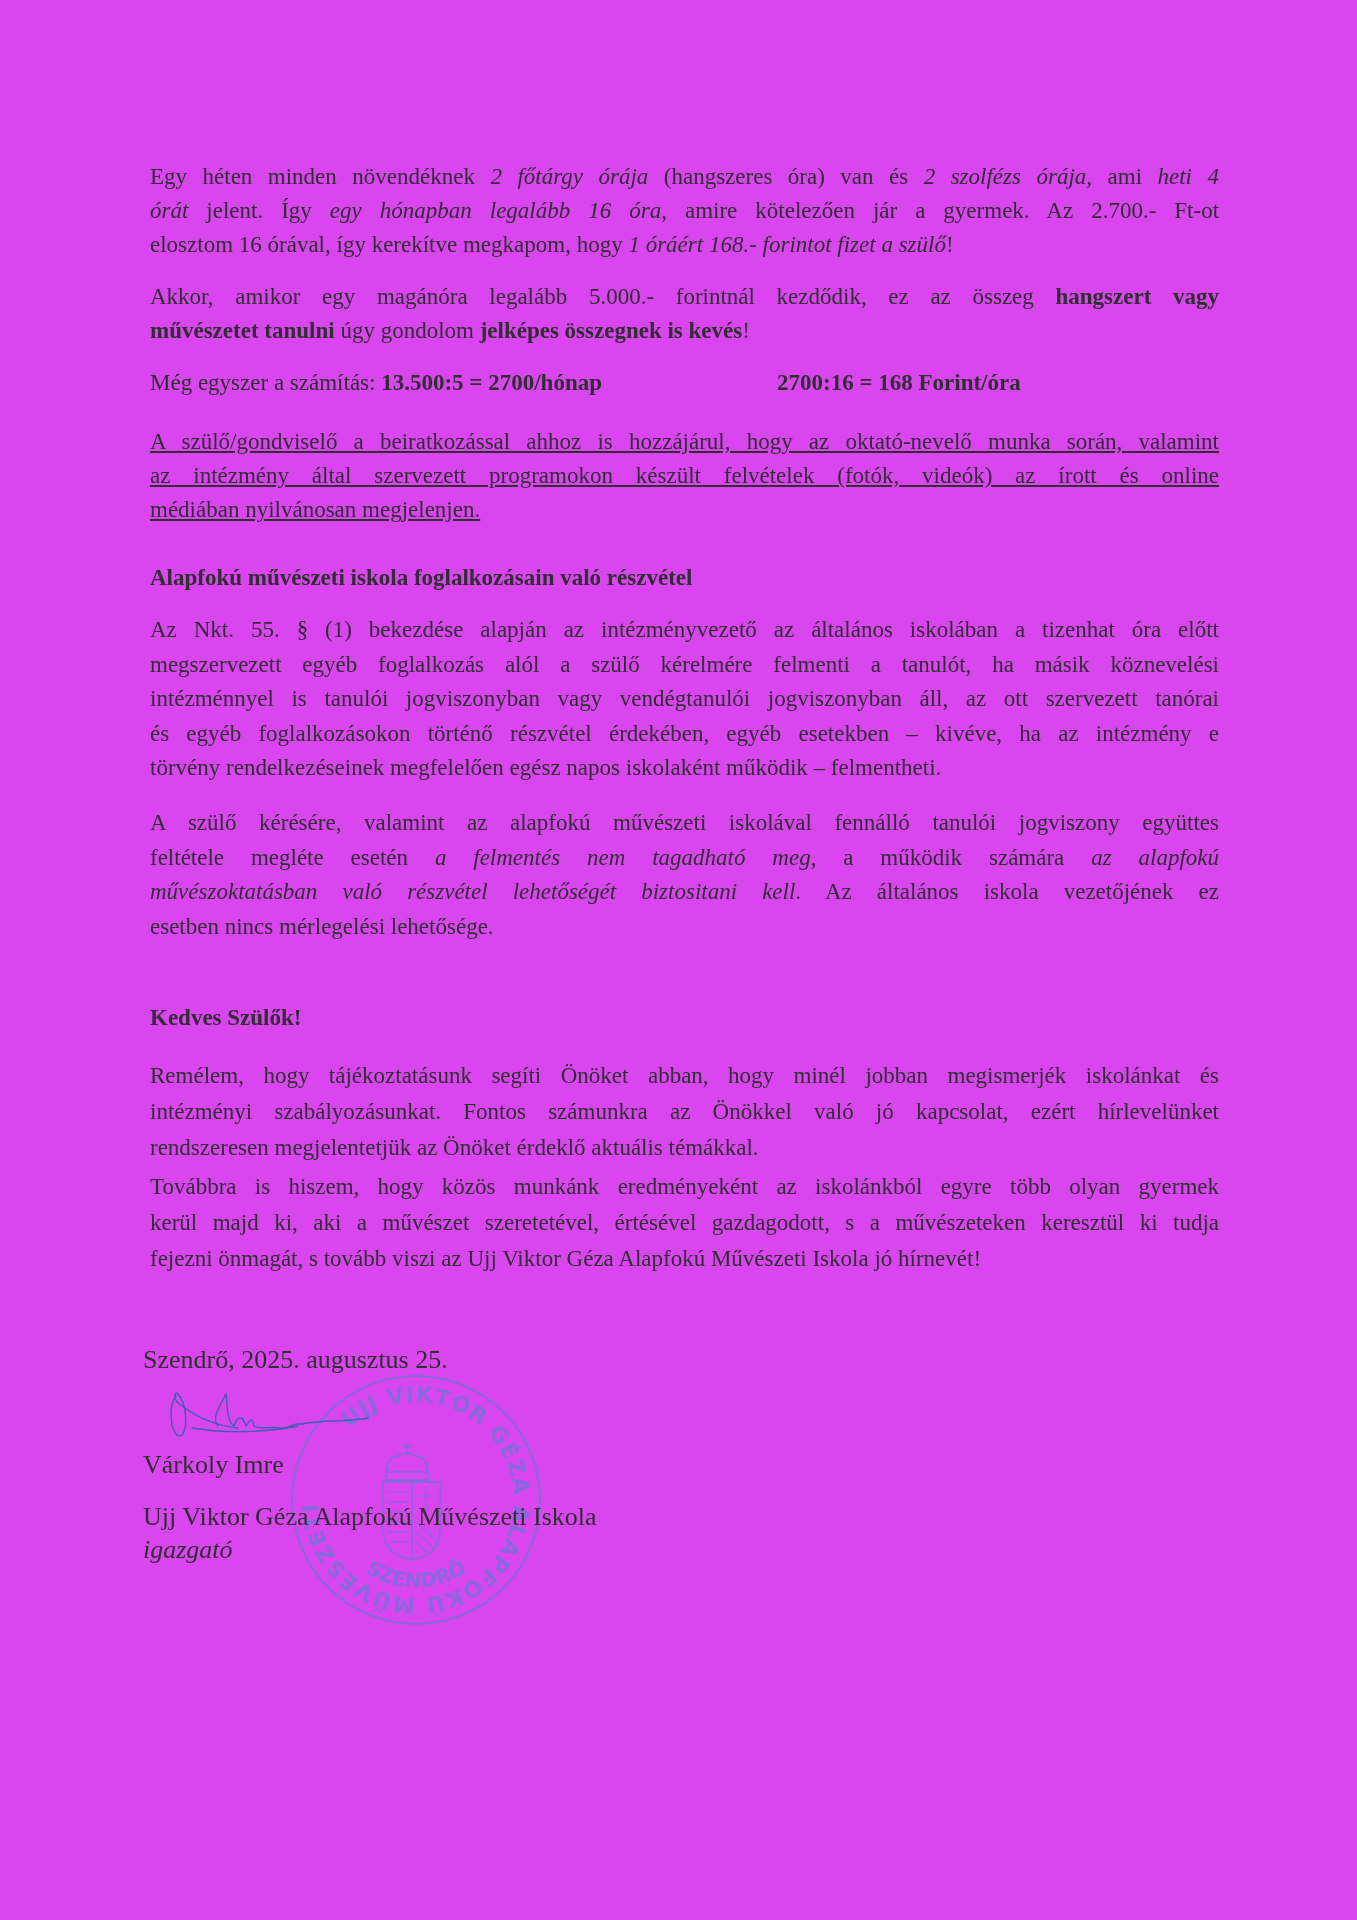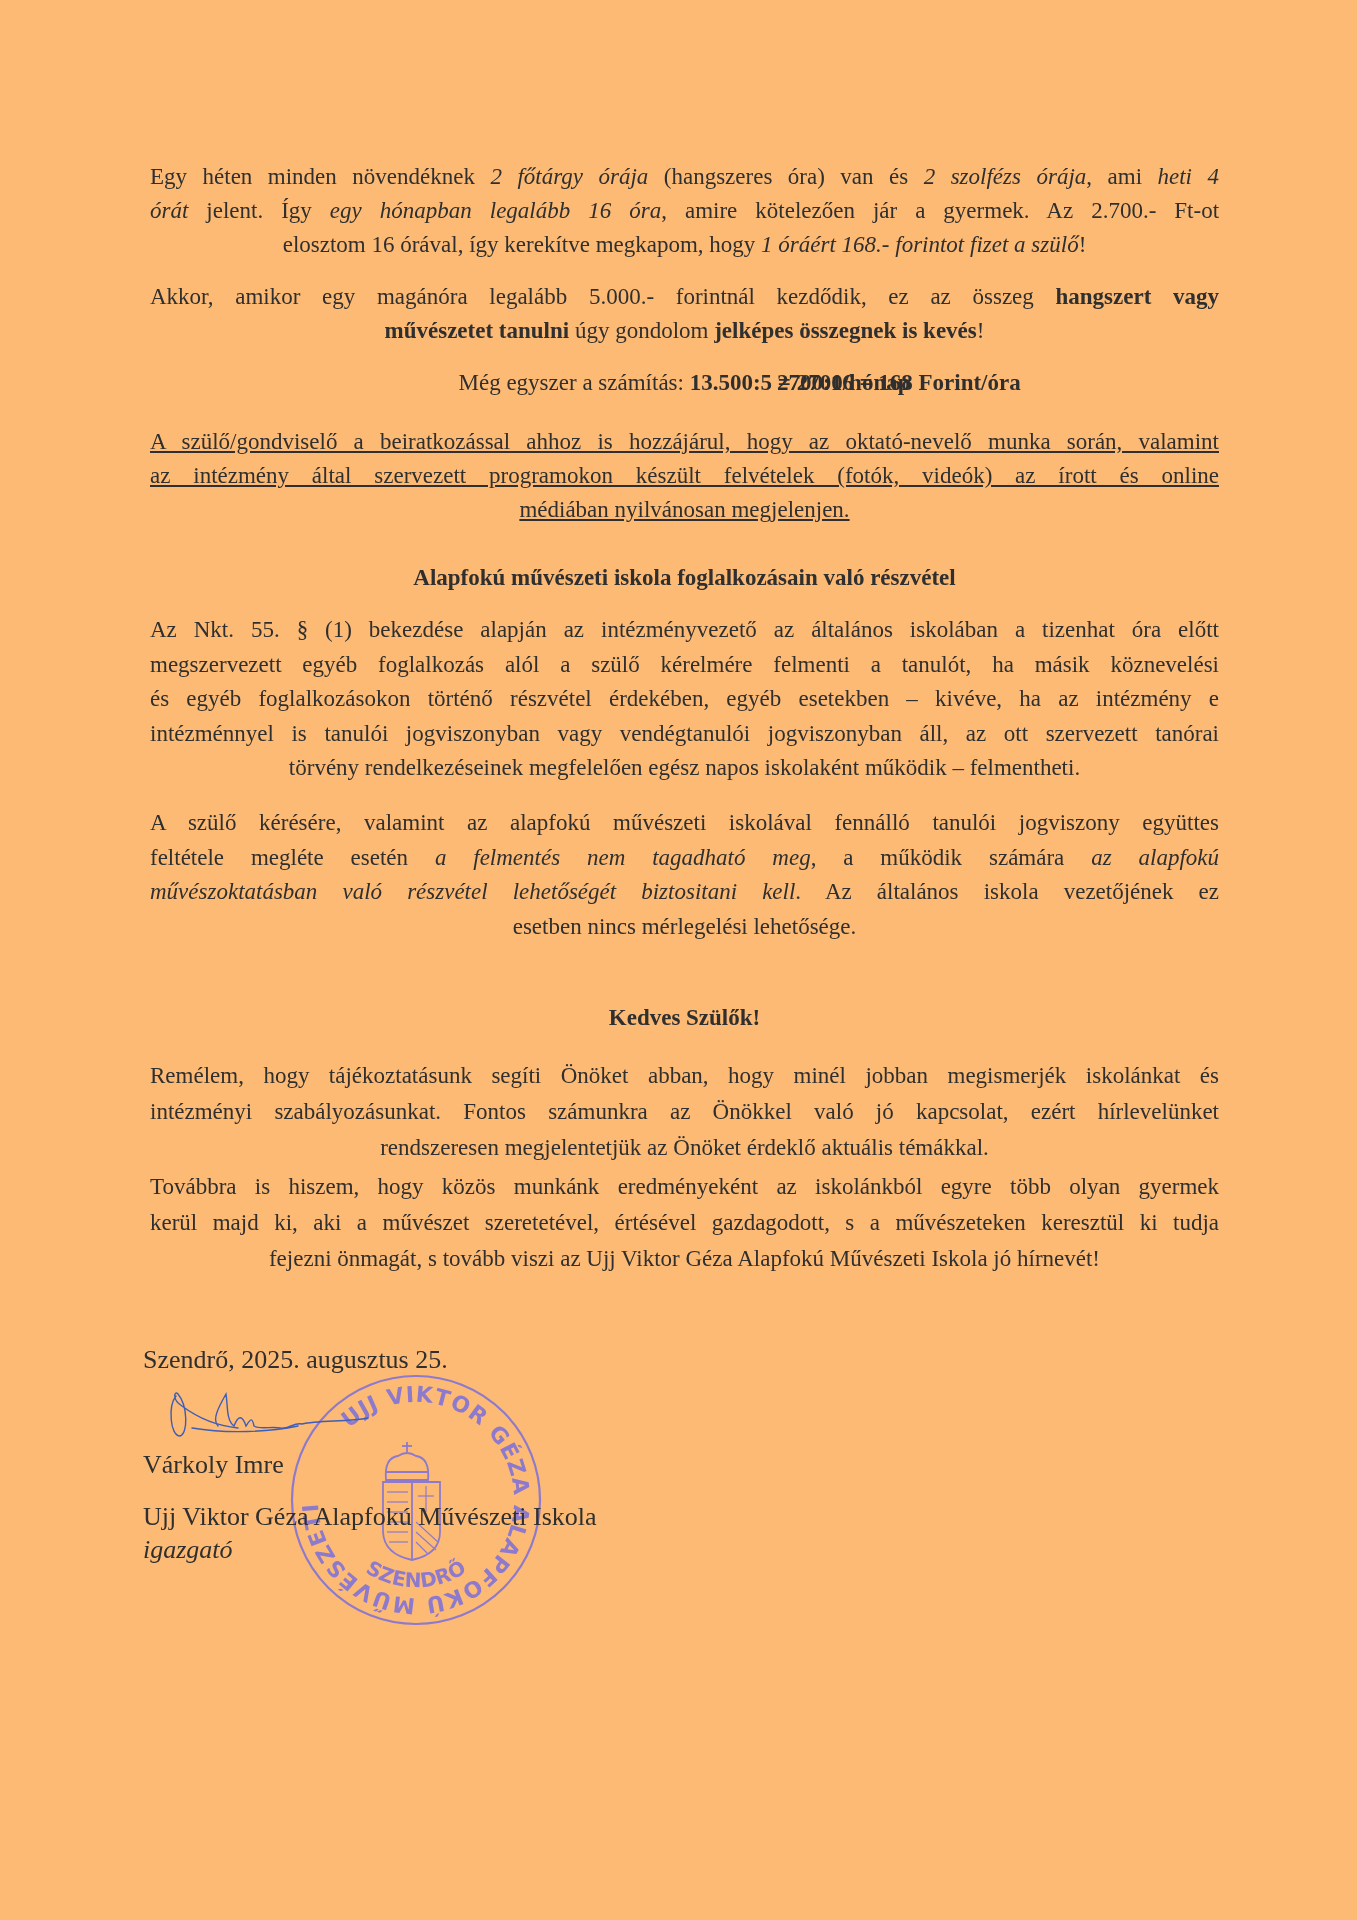--- a/index.html
+++ b/index.html
@@ -1,20 +1,20 @@
 <!DOCTYPE html>
 <html><head>
 <meta charset="utf-8">
 <style>
   html, body { margin:0; padding:0; background:#ffffff; }
   body { width:1357px; height:1920px; position:relative; overflow:hidden;
          font-family:"Liberation Serif", "DejaVu Serif", serif; color:#2f2f2f; }
-  .page { position:absolute; left:0; top:0; width:1357px; height:1920px; background:#fdba74; }
+  .page { position:absolute; left:0; top:0; width:1357px; height:1920px; background:#d946ef; }
   .block { position:absolute; left:150px; width:1069px; font-size:23px; }
-  .line { display:block; height:34px; line-height:34px; white-space:nowrap;text-align:center; }
+  .line { display:block; height:34px; line-height:34px; white-space:nowrap; }
   .j { text-align:justify; text-align-last:justify; white-space:normal; overflow:hidden; }
   .lh35 .line { height:34.5px; line-height:34.5px; }
   .lh36 .line { height:36px; line-height:36px; }
   .i { font-style:italic; }
   .b { font-weight:bold; }
   .bi { font-weight:bold; }
   .heading { font-weight:bold; }
   .calc-right { position:absolute; left:627px; top:0; }
   .sig-block { position:absolute; left:143px; font-size:26px; line-height:34px; white-space:nowrap; }
   .stamp { position:absolute; left:288px; top:1372px; width:256px; height:256px; opacity:0.85; }
@@ -49,22 +49,22 @@
     <div class="line">médiában nyilvánosan megjelenjen.</div>
   </div>
 
   <div class="block heading" style="top:561px;">
     <div class="line">Alapfokú művészeti iskola foglalkozásain való részvétel</div>
   </div>
 
   <div class="block lh35" style="top:613px;">
     <div class="line j">Az Nkt. 55. § (1) bekezdése alapján az intézményvezető az általános iskolában a tizenhat óra előtt</div>
     <div class="line j">megszervezett egyéb foglalkozás alól a szülő kérelmére felmenti a tanulót, ha másik köznevelési</div>
+    <div class="line j">intézménnyel is tanulói jogviszonyban vagy vendégtanulói jogviszonyban áll, az ott szervezett tanórai</div>
     <div class="line j">és egyéb foglalkozásokon történő részvétel érdekében, egyéb esetekben – kivéve, ha az intézmény e</div>
-    <div class="line j">intézménnyel is tanulói jogviszonyban vagy vendégtanulói jogviszonyban áll, az ott szervezett tanórai</div>
     <div class="line">törvény rendelkezéseinek megfelelően egész napos iskolaként működik – felmentheti.</div>
   </div>
 
   <div class="block lh35" style="top:806px;">
     <div class="line j"><span>A szülő kérésére, valamint az alapfokú művészeti iskolával fennálló tanulói jogviszony együttes</span></div>
     <div class="line j"><span>feltétele megléte esetén </span><span class="i">a felmentés nem tagadható meg</span><span>, a működik számára </span><span class="i">az alapfokú</span></div>
     <div class="line j"><span class="i">művészoktatásban való részvétel lehetőségét biztositani kell</span><span>. Az általános iskola vezetőjének ez</span></div>
     <div class="line"><span>esetben nincs mérlegelési lehetősége.</span></div>
   </div>
 

